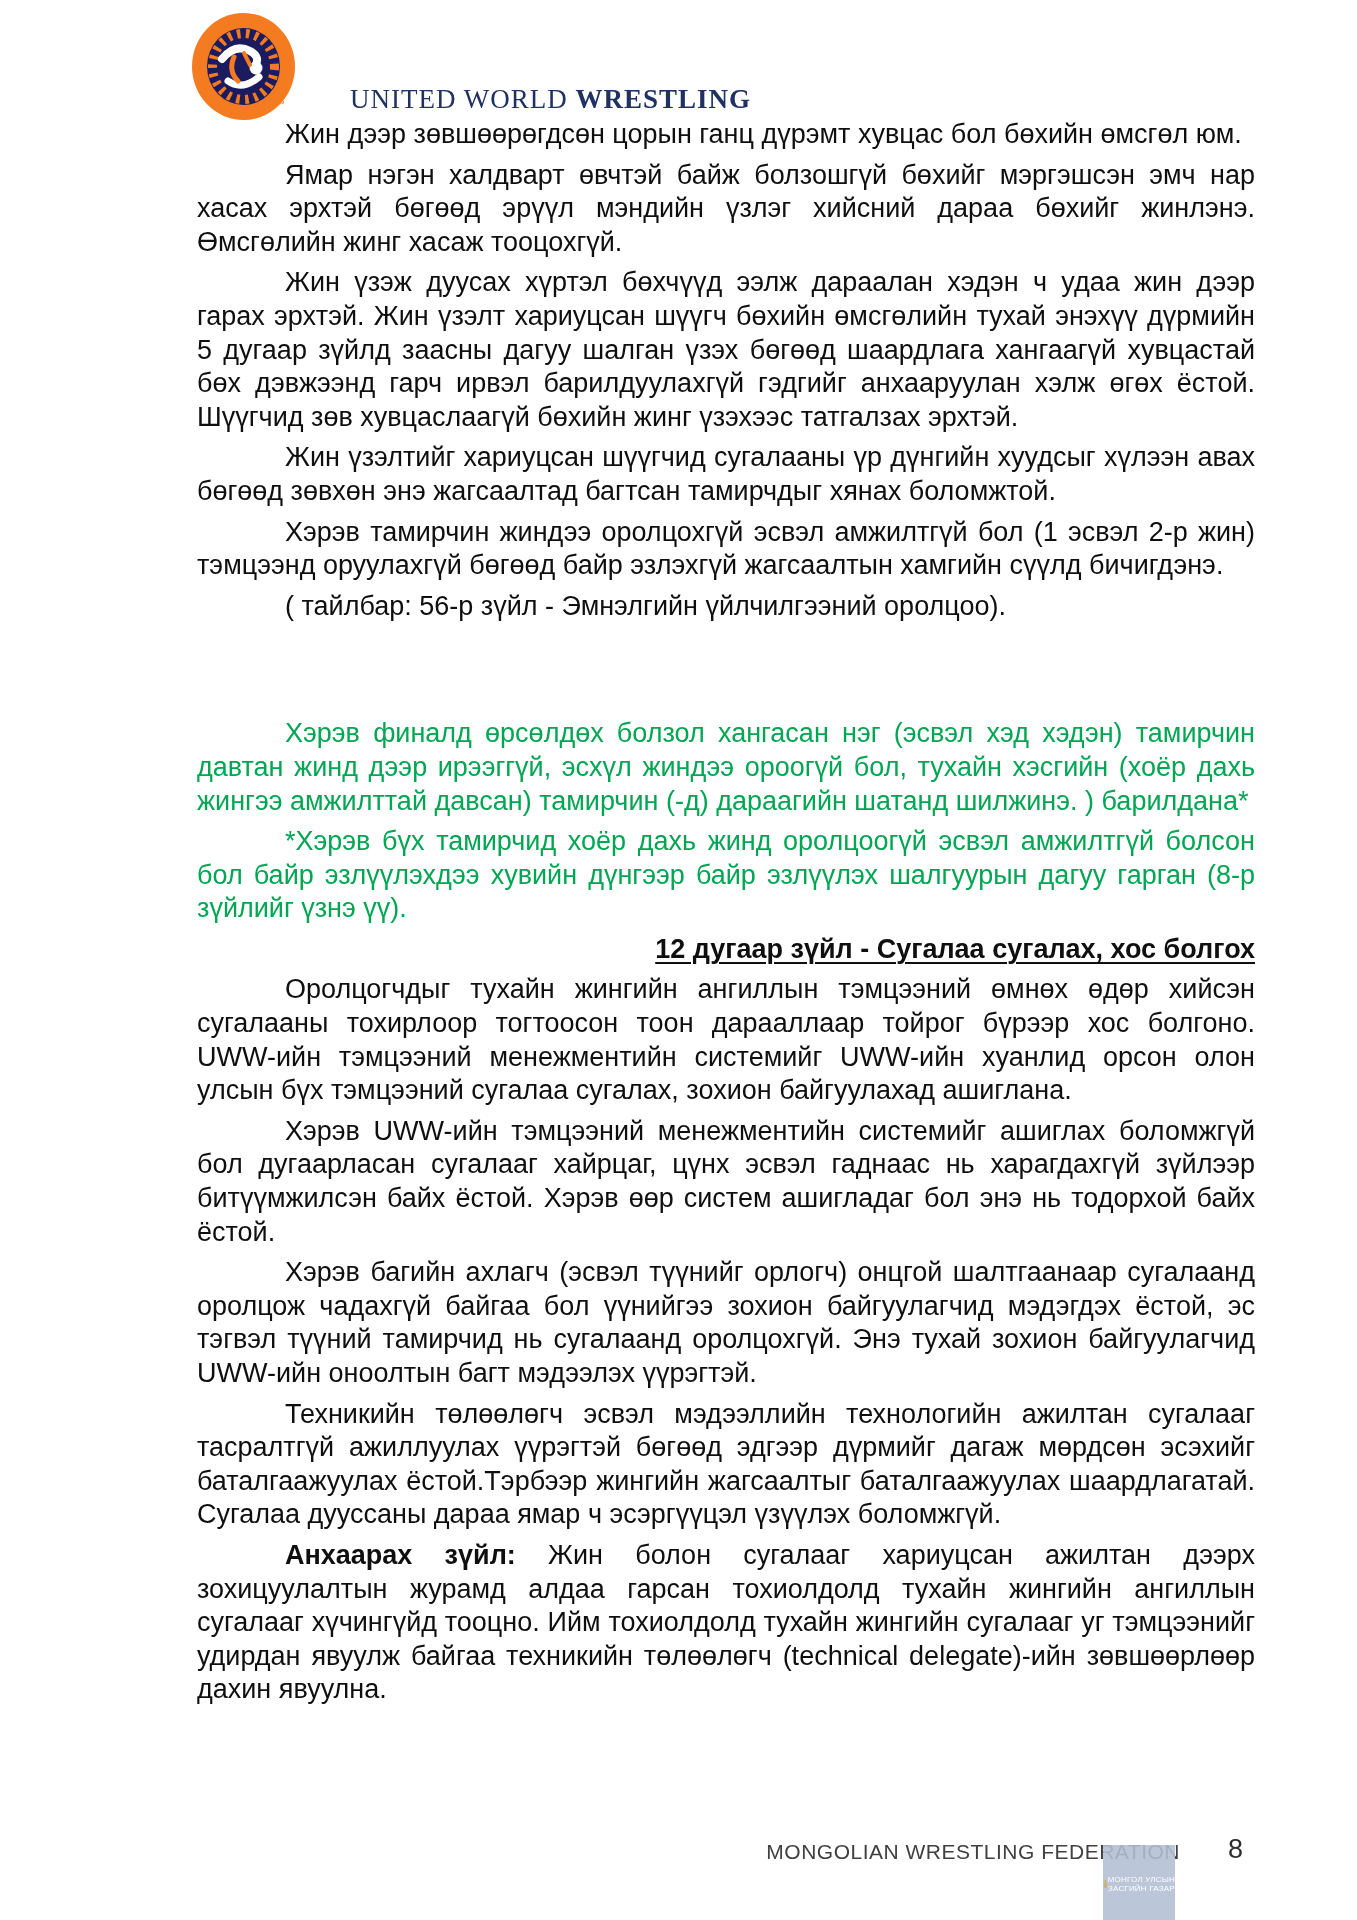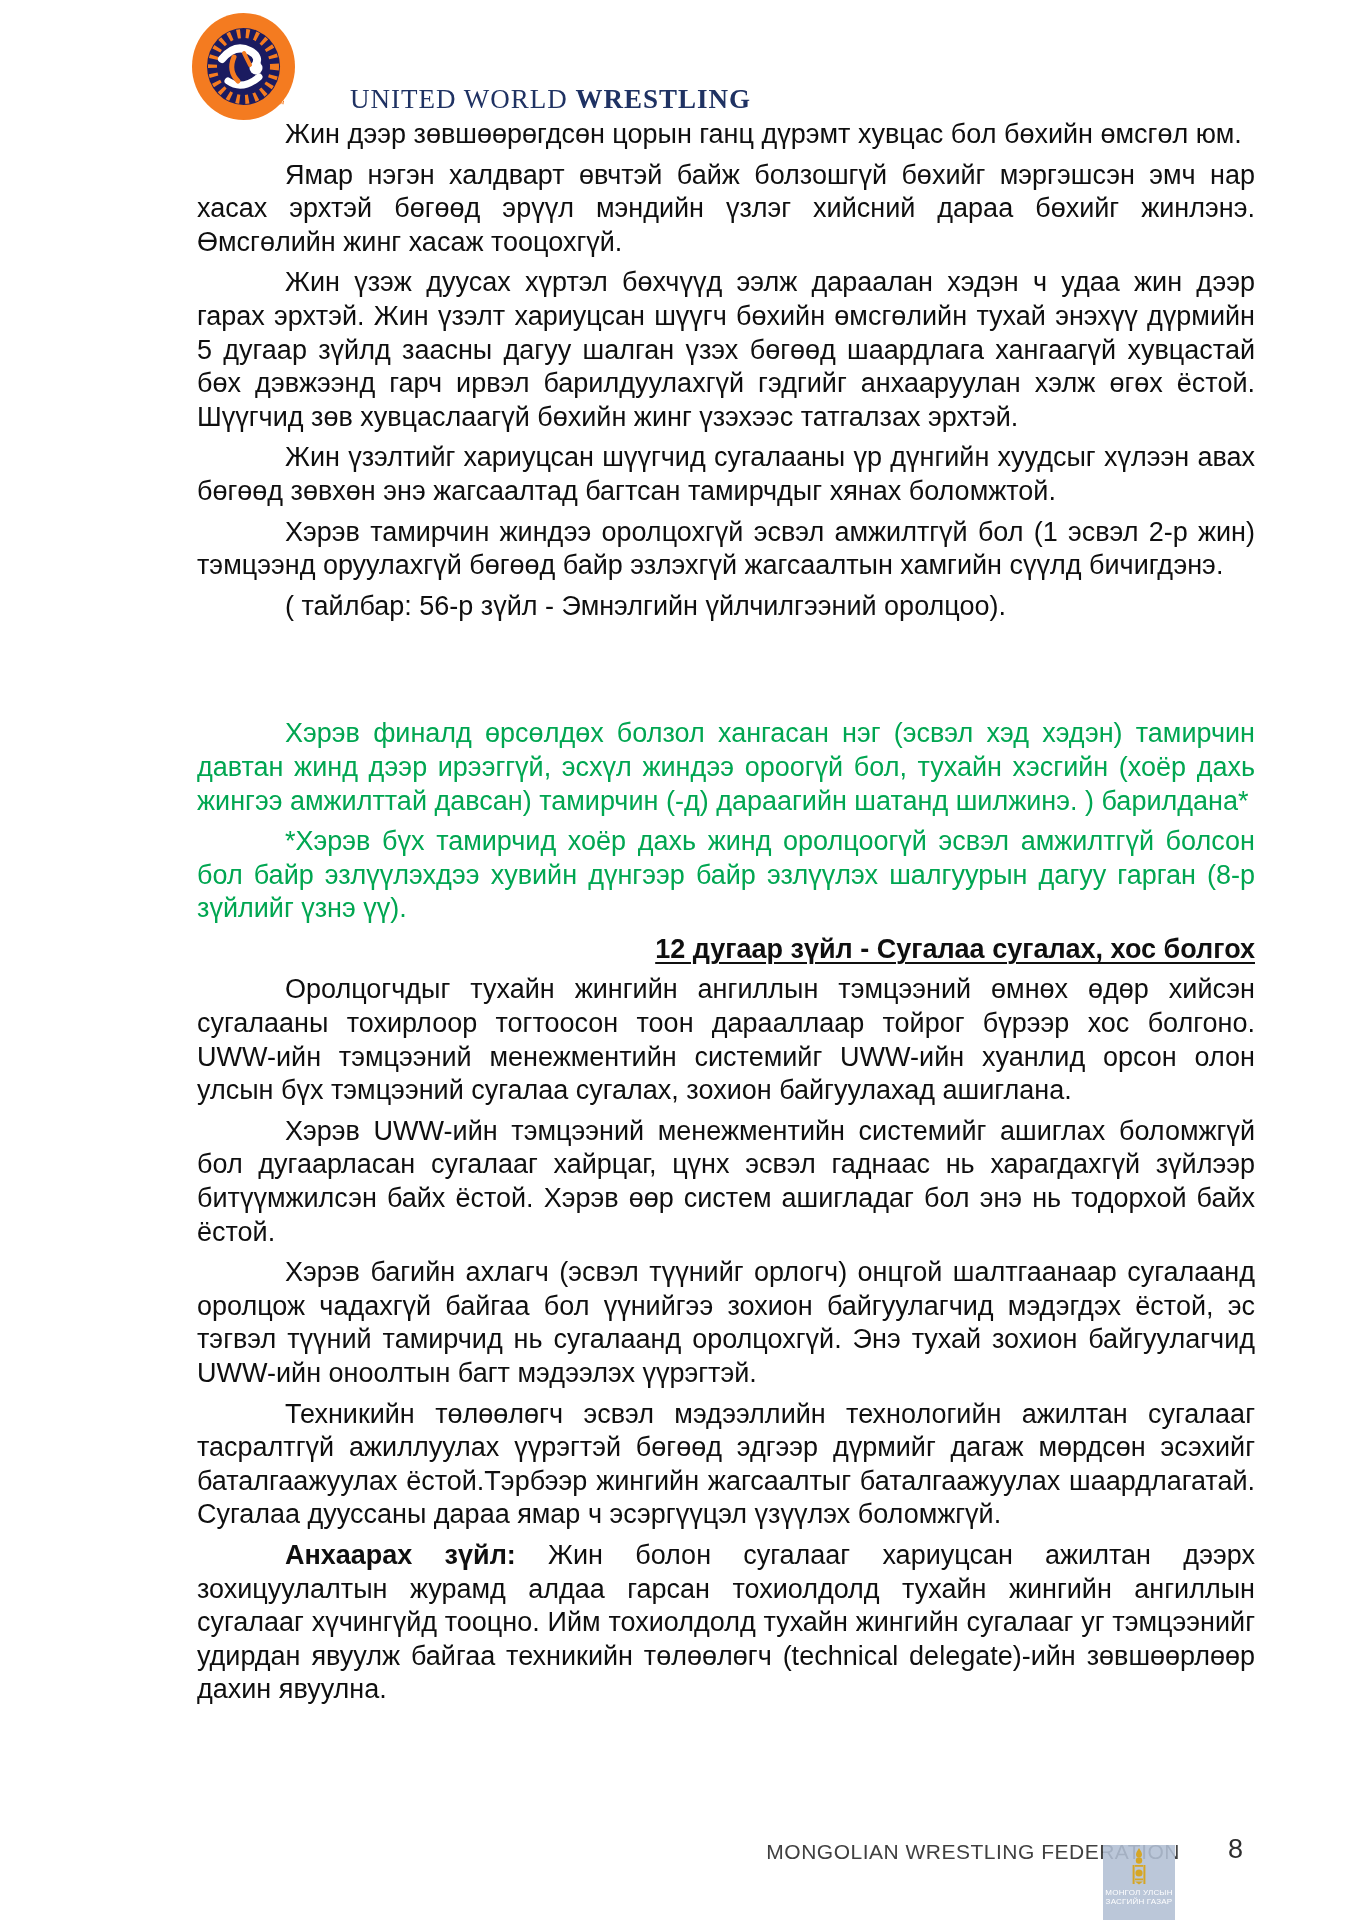--- a/index.html
+++ b/index.html
@@ -41,21 +41,21 @@
     position:absolute;top:1840px;right:177px;
     color:#404040;font-size:21px;letter-spacing:0.5px;white-space:nowrap;
   }
   .page-number{
     position:absolute;left:1228px;top:1834px;
     color:#2e2e2e;font-size:27px;
   }
   .gov-logo{
     position:absolute;left:1103px;top:1845px;width:72px;height:75px;
     background:rgba(178,191,212,0.88);
-    display:flex;flex-direction:column;align-items:center;justify-content:flex-start;
+    display:flex;flex-direction:row;align-items:center;justify-content:flex-start;
     z-index:2;
   }
   .gov-logo .soyombo{margin-top:3px;}
   .gov-logo .gov-text{
     color:#ffffff;font-size:8px;line-height:9px;text-align:center;
     letter-spacing:0.2px;margin-top:2px;white-space:nowrap;
   }
 </style>
 </head>
 <body>

